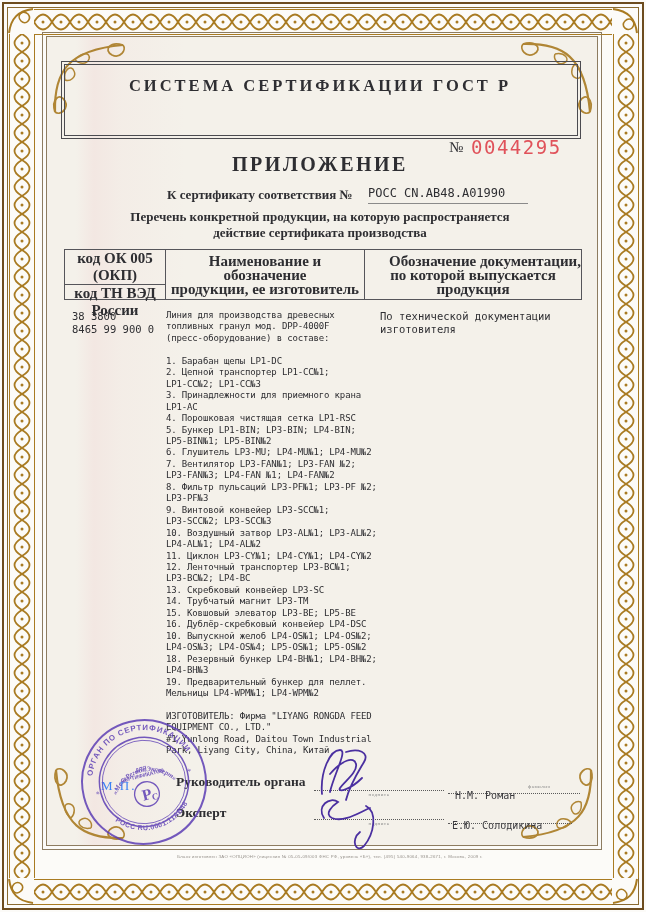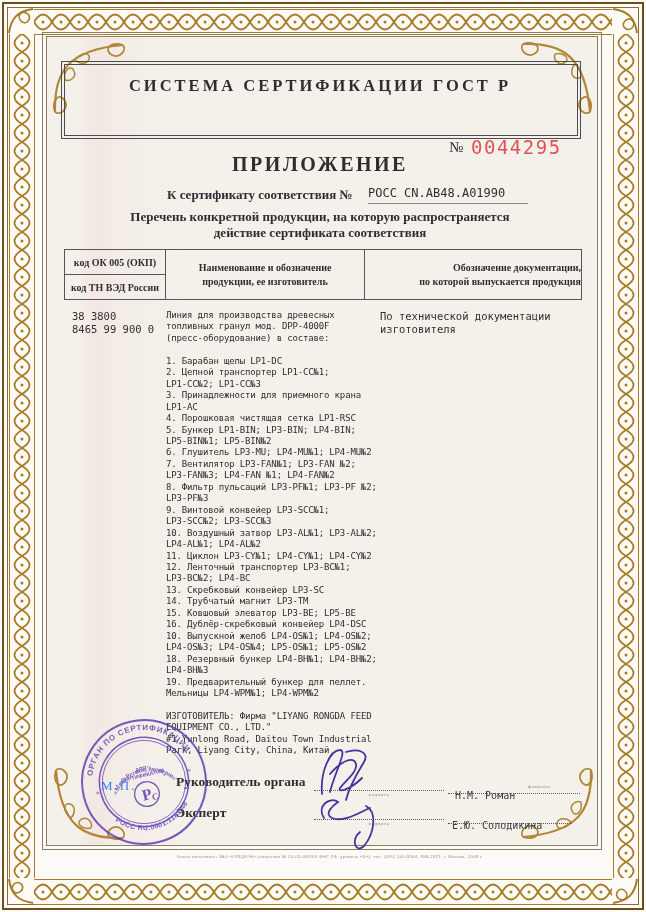--- a/index.html
+++ b/index.html
@@ -37,21 +37,21 @@
      font-size:19px;color:#e0525a;letter-spacing:1.5px;}
   .doc-title{position:absolute;left:64px;width:512px;top:153px;text-align:center;
      font-size:20px;font-weight:bold;letter-spacing:2.5px;}
   .cert-label{position:absolute;left:167px;top:187px;font-size:13px;font-weight:bold;}
   .cert-value{position:absolute;left:368px;top:186px;width:160px;font-family:"DejaVu Sans Mono",monospace;
      font-size:12px;border-bottom:1px solid #8a8a8a;padding-bottom:3px;}
   .subtitle{position:absolute;left:64px;width:512px;text-align:center;font-size:13px;font-weight:bold;}
   .sub1{top:209px;} .sub2{top:225px;}
   
   .thead{position:absolute;left:64px;top:249px;width:516px;height:49px;border:1px solid #55555a;display:flex;}
-  .th{font-size:10px;font-weight:bold;text-align:center;}
+  .th{font-size:15px;font-weight:bold;text-align:center;}
   .thc1{width:100px;border-right:1px solid #55555a;display:flex;flex-direction:column;}
   .thc1 > div{flex:1;display:flex;align-items:center;justify-content:center;}
   .thc1 > div:first-child{border-bottom:1px solid #55555a;}
   .thc2{width:198px;border-right:1px solid #55555a;display:flex;flex-direction:column;align-items:center;justify-content:center;line-height:14px;}
   .thc3{flex:1;display:flex;flex-direction:column;align-items:flex-end;justify-content:center;line-height:14px;}
   .mono{font-family:"DejaVu Sans Mono",monospace;}
   .codes{position:absolute;left:72px;top:310px;font-size:10.5px;line-height:13px;white-space:pre;}
   .prod{position:absolute;left:166px;top:310px;font-size:9px;line-height:11.45px;letter-spacing:-.15px;}
   .prod div{white-space:pre;}
   .docbasis{position:absolute;left:380px;top:310px;font-size:10.5px;line-height:13px;}
@@ -161,21 +161,21 @@
 
   <div class="header-box"></div>
   <div class="sys-title">СИСТЕМА СЕРТИФИКАЦИИ ГОСТ Р</div>
 
   <div class="num-label">№</div>
   <div class="num-value">0044295</div>
   <div class="doc-title">ПРИЛОЖЕНИЕ</div>
   <div class="cert-label">К сертификату соответствия №</div>
   <div class="cert-value mono">РОСС CN.AB48.A01990</div>
   <div class="subtitle sub1">Перечень конкретной продукции, на которую распространяется</div>
-  <div class="subtitle sub2">действие сертификата соответствия</div>
+  <div class="subtitle sub2">действие сертификата производства</div>
 
   <div class="thead">
     <div class="thc1 th">
       <div>код ОК 005 (ОКП)</div>
       <div>код ТН ВЭД России</div>
     </div>
     <div class="thc2 th">
       <span>Наименование и обозначение</span>
       <span>продукции, ее изготовитель</span>
     </div>

